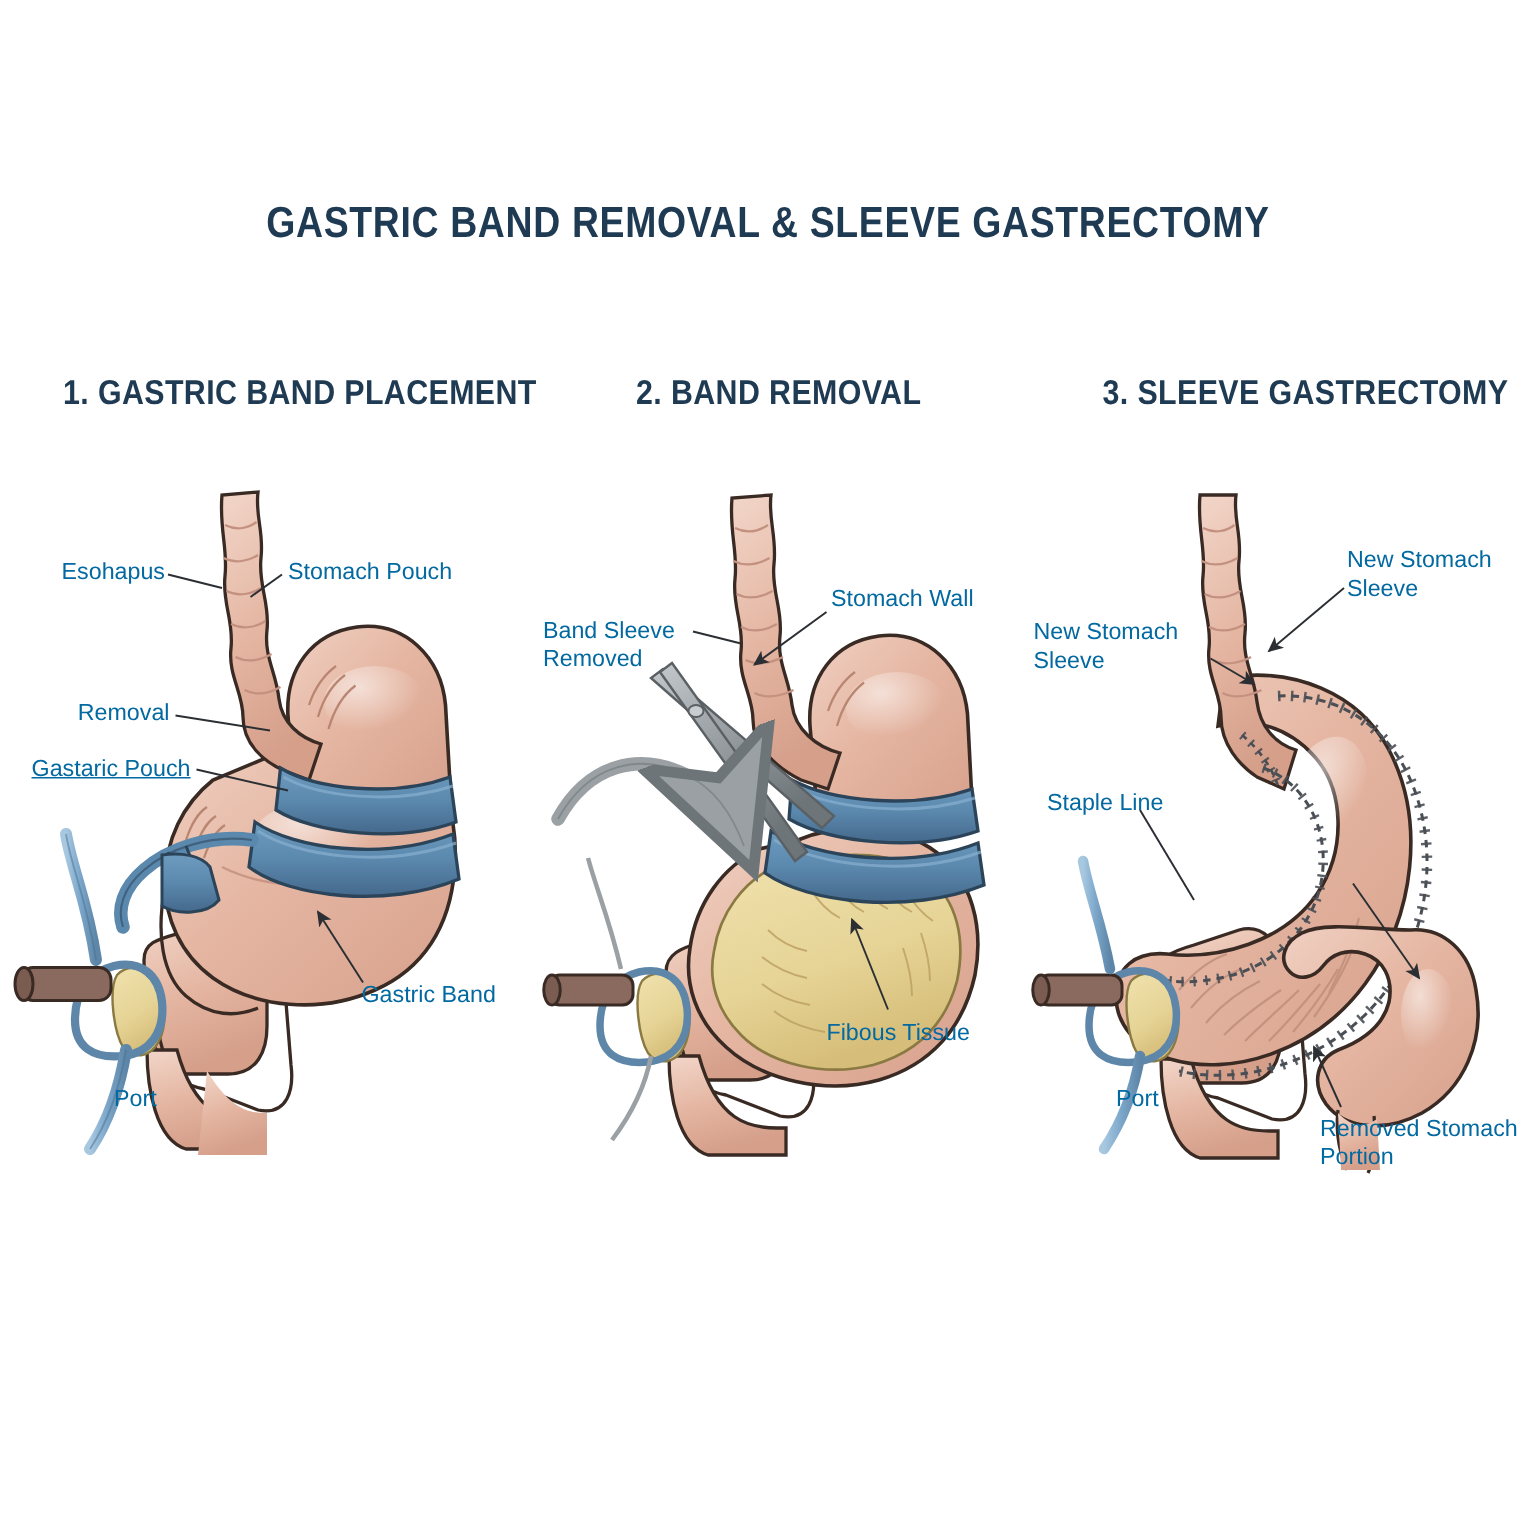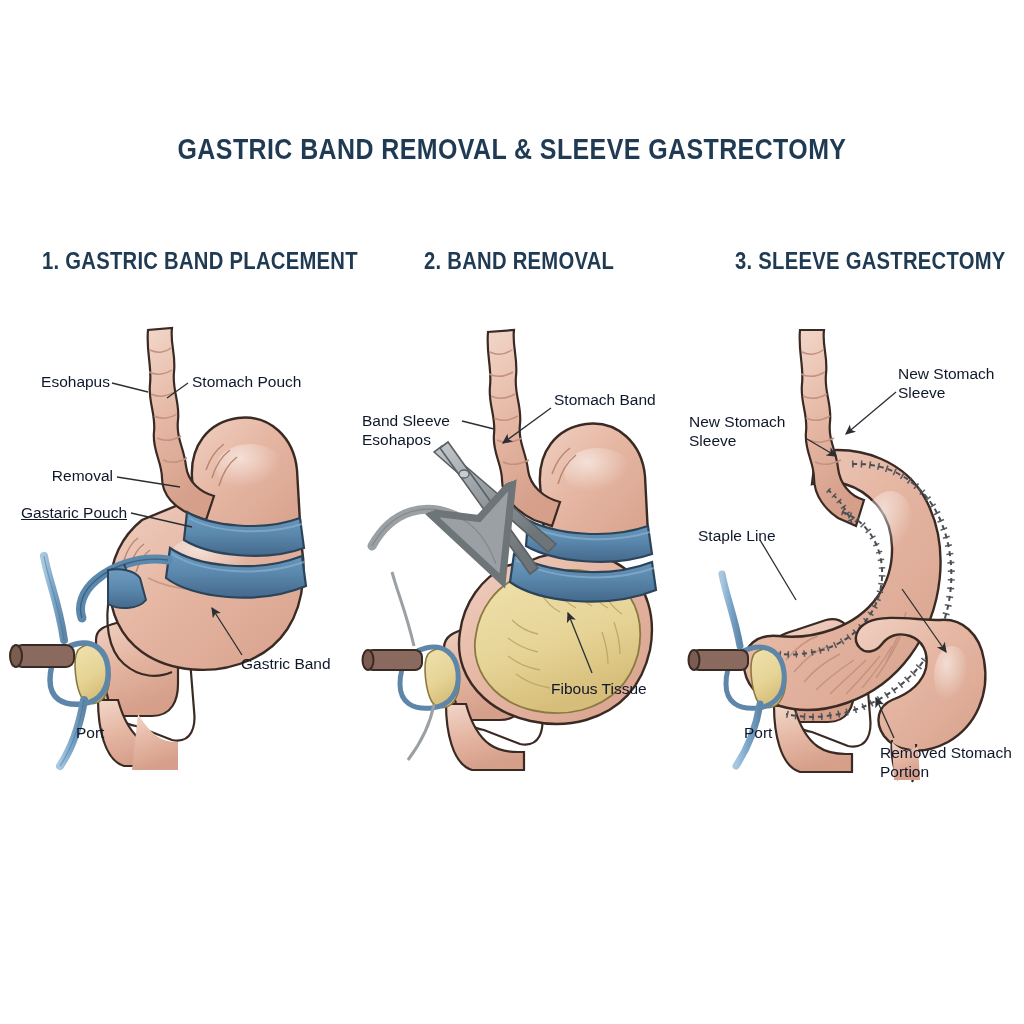--- a/index.html
+++ b/index.html
@@ -48,21 +48,21 @@
   }
   #panel-title-1 { left: 42px;  top: 248px; }
   #panel-title-2 { left: 424px; top: 248px; }
   #panel-title-3 { left: 735px; top: 248px; }
 
   .anno {
     position: absolute;
     font-family: "Liberation Sans", sans-serif;
     font-size: 15.5px;
     font-weight: 400;
-    color: #0f172a;
+    color: #0369a1;
     white-space: nowrap;
     line-height: 1.25;
   }
   .anno.center { text-align: left; }
   .anno.right  { text-align: right; }
   svg.overlay {
     position: absolute;
     left: 0; top: 0;
     width: 1024px;
     height: 1024px;
@@ -454,24 +454,24 @@
   <div class="anno right" style="left:0px; top:466px; width:113px;">Removal</div>
 
   <div class="anno right" style="left:0px; top:503px; width:127px;text-decoration:underline;">Gastaric Pouch</div>
 
   <div class="anno" style="left:241px; top:654px;">Gastric Band</div>
 
   <div class="anno" style="left:76px; top:723px;">Port</div>
 
   <div class="anno center" style="left:362px; top:411px; width:100px;">
     <div>Band Sleeve</div>
-    <div>Esohapos</div>
+    <div>Removed</div>
   </div>
 
-  <div class="anno" style="left:554px; top:390px;">Stomach Band</div>
+  <div class="anno" style="left:554px; top:390px;">Stomach Wall</div>
 
   <div class="anno" style="left:551px; top:679px;text-align:right;">Fibous Tissue</div>
 
   <div class="anno center" style="left:898px; top:364px; width:110px;">
     <div>New Stomach</div>
     <div>Sleeve</div>
   </div>
 
   <div class="anno center" style="left:689px; top:412px; width:110px;">
     <div>New Stomach</div>

